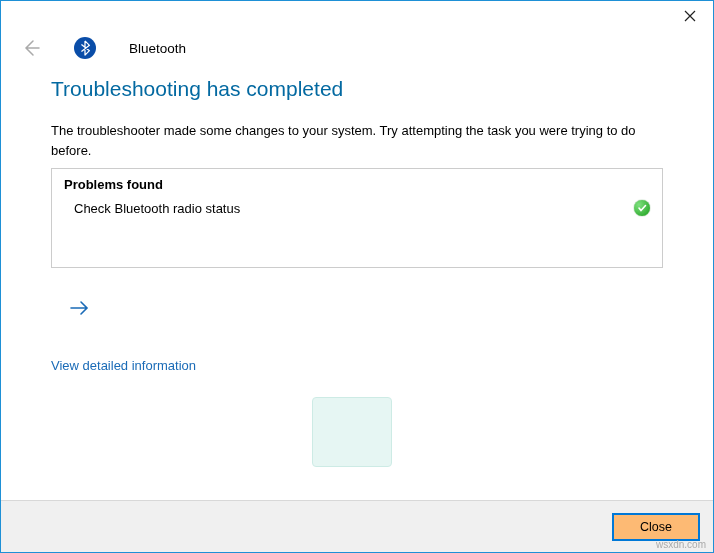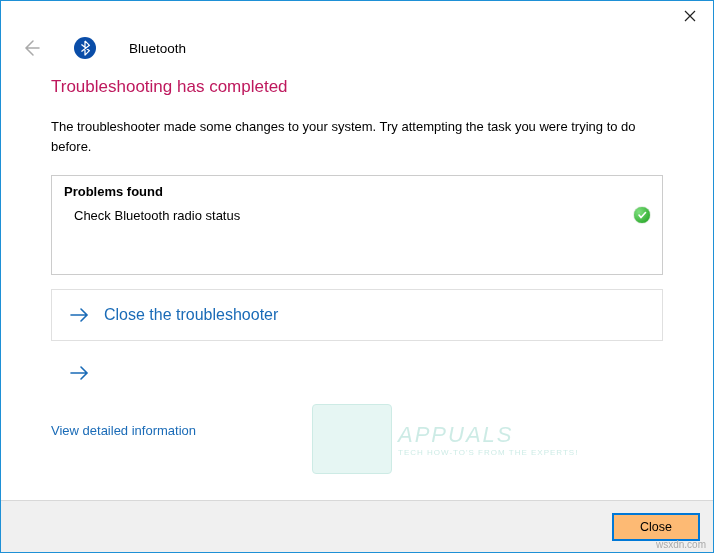--- a/index.html
+++ b/index.html
@@ -55,29 +55,29 @@
     .bt-icon svg { width: 12px; height: 16px; }
     .header-title {
       font-size: 13.5px;
       color: #000;
     }
 
     .content {
       padding: 0 50px;
     }
     .heading {
-      color: #be185d;
-      font-size: 17px;
+      color: #0369a1;
+      font-size: 21px;
       font-weight: 400;
       margin-bottom: 20px;
     }
     .description {
       font-size: 13px;
       line-height: 1.5;
-      margin-bottom: 19px;
+      margin-bottom: 8px;
     }
 
     .problems-box {
       border: 1px solid #ccc;
       padding: 8px 8px 40px 12px;
       margin-bottom: 14px;
       position: relative;
       min-height: 100px;
     }
     .problems-header {
@@ -216,35 +216,23 @@
         <div class="check-circle">
           <svg viewBox="0 0 10 10">
               <path d="M2 5 L4 7.5 L8.5 2.5" stroke="#fff" stroke-width="1.6" fill="none" stroke-linecap="round"></path>
             </svg>
         </div>
       </div>
     </div>
 
     <div class="watermark">
       <div class="wm-block"></div>
-      <div class="wm-text">
-        <div class="big">APPUALS</div>
-        <div class="small">TECH HOW-TO'S FROM THE EXPERTS!</div>
-      </div>
     </div>
   </div>
 
-  <div class="action-link">
-    <span class="action-arrow">
-      <svg viewBox="0 0 22 22">
-          <path d="M3 11 H18 M13 5 L19 11 L13 17" stroke="#1a6bb7" stroke-width="1.6" fill="none" stroke-linecap="round"></path>
-        </svg>
-    </span>
-    <span class="action-text">Close the troubleshooter</span>
-  </div>
 
   <div class="action-link borderless">
     <span class="action-arrow">
       <svg viewBox="0 0 22 22">
           <path d="M3 11 H18 M13 5 L19 11 L13 17" stroke="#1a6bb7" stroke-width="1.6" fill="none" stroke-linecap="round"></path>
         </svg>
     </span>
   </div>
 
   <div class="detail-link">View detailed information</div>

